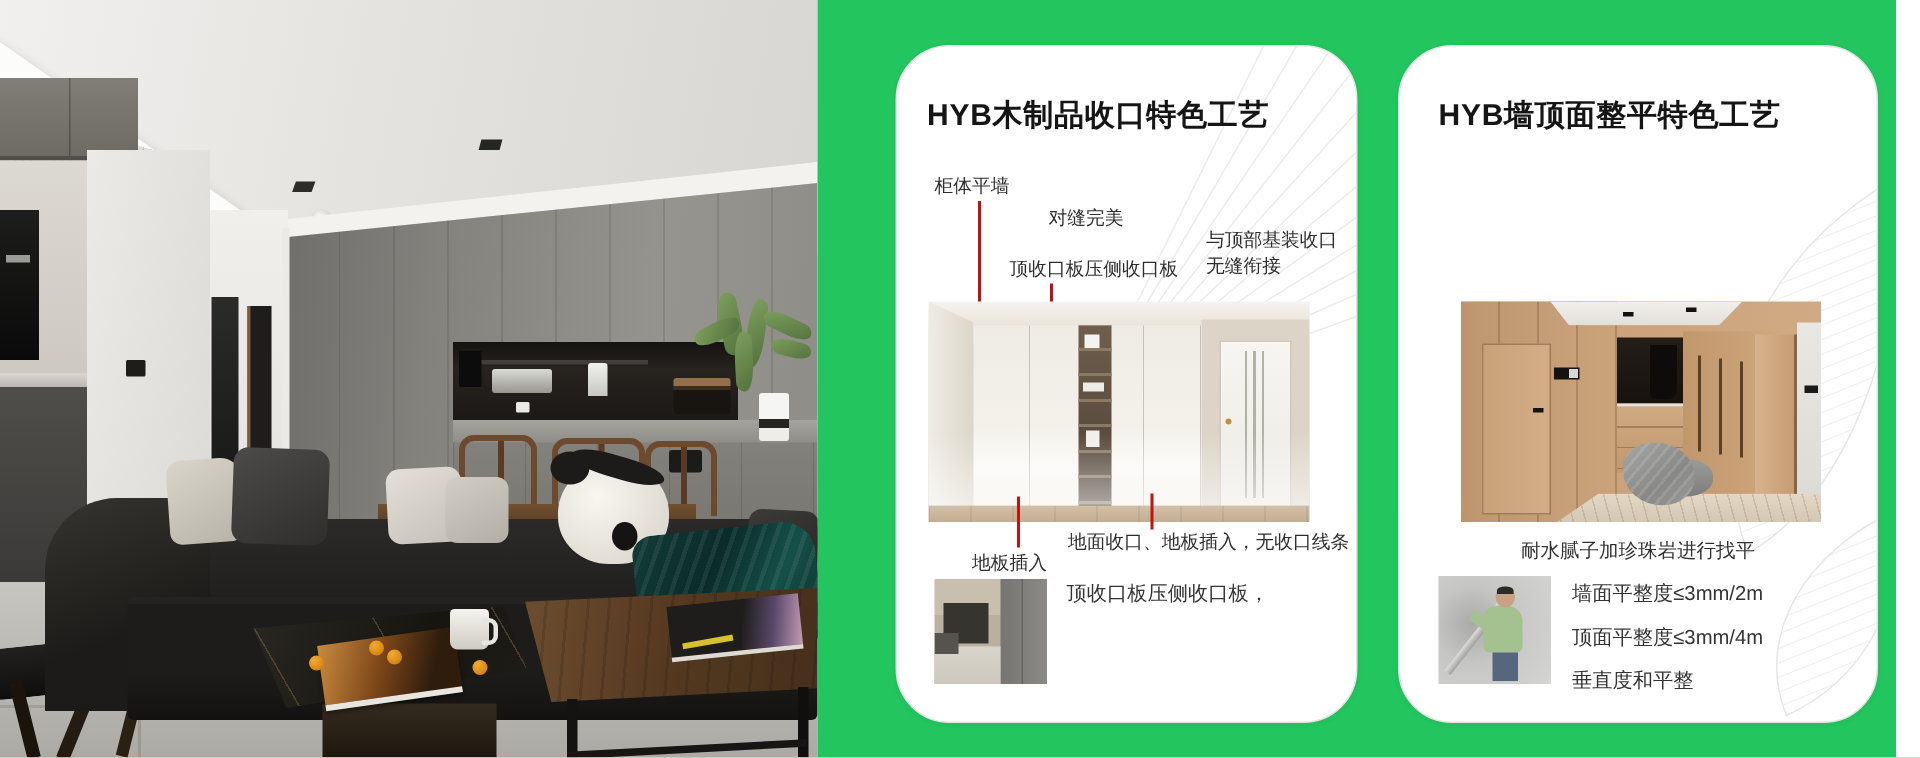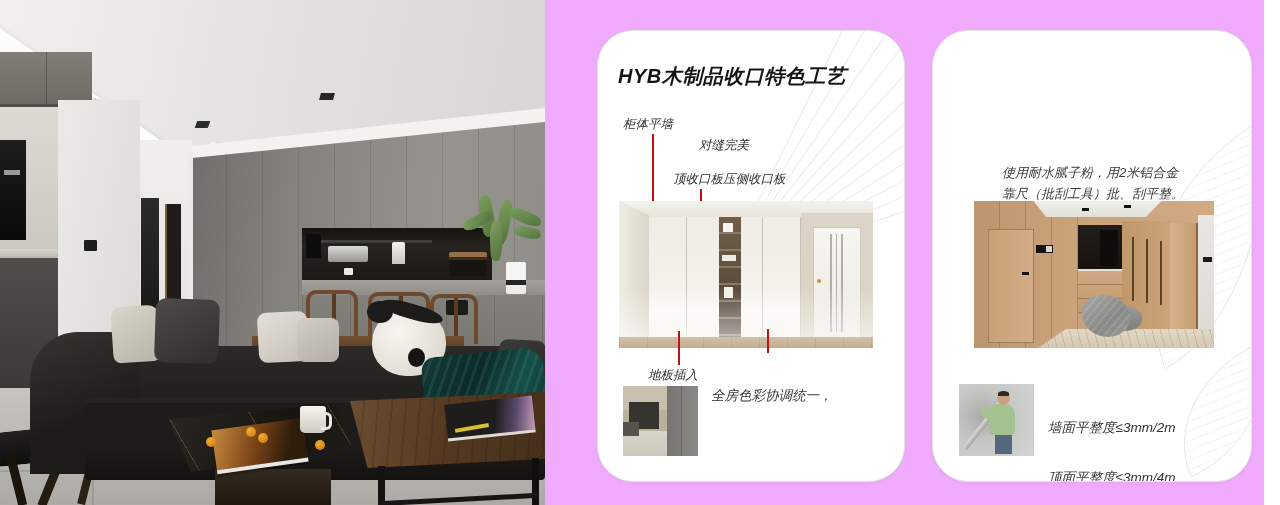--- a/index.html
+++ b/index.html
@@ -1,17 +1,17 @@
 <!DOCTYPE html>
 <html lang="zh"><head>
 <meta charset="utf-8">
 <style>
   html,body{margin:0;padding:0;background:#ffffff;}
   body{width:1280px;height:505px;overflow:hidden;font-family:"Liberation Sans","DejaVu Sans",sans-serif;}
-  #stage{position:relative;width:1264px;height:505px;background:#f0abfc;overflow:hidden;font-style:italic;}
+  #stage{position:relative;width:1264px;height:505px;background:#22c55e;overflow:hidden;}
 
   
   .ph{position:absolute;left:0;top:0;width:545px;height:505px;overflow:hidden;background:#dcdbd8;}
   .ph div{position:absolute;}
   .ceil{left:0;top:0;width:545px;height:170px;background:linear-gradient(100deg,#f1f0ee 0%,#e4e3e0 45%,#d7d6d3 100%);}
   .cove{left:-60px;top:-14px;width:340px;height:30px;background:#fcfcfb;transform:rotate(35deg);transform-origin:0 0;box-shadow:0 4px 9px rgba(0,0,0,.28);}
   .grille{left:12px;top:88px;width:92px;height:34px;transform:rotate(16deg);background:repeating-linear-gradient(90deg,#b7b6b3 0 1px,#dcdbd8 1px 5px);border-radius:2px;opacity:.85;}
   .cvent1{left:196px;top:121px;width:13px;height:7px;background:#2c2c2b;transform:skewX(-20deg);}
   .cvent2{left:320px;top:93px;width:14px;height:7px;background:#262625;transform:skewX(-15deg);}
   .csensor{left:208px;top:140px;width:13px;height:13px;border-radius:50%;background:radial-gradient(circle at 40% 38%,#ffffff,#cfcecb 72%);box-shadow:0 1px 2px rgba(0,0,0,.25);}
@@ -120,21 +120,21 @@
   .rl2{left:102px;top:158px;height:33px;}
   .rl3{left:80px;top:300px;height:34px;}
   .rl4{left:169px;top:298px;height:24px;}
   .note{position:absolute;left:113px;top:356px;font-size:13.5px;color:#333333;}
   .note div{margin-bottom:11px;}
   .para{position:absolute;font-size:13px;color:#3a3a3a;line-height:21px;}
   .para1{left:23px;top:88px;}
   .para2{left:69px;top:131px;}
   .caption{position:absolute;left:0;right:0;top:327px;text-align:center;font-size:13px;color:#303030;}
   .specs{position:absolute;left:115px;top:356px;font-size:13.5px;color:#333333;}
-  .specs div{margin-bottom:11px;margin-top:32px;}
+  .specs div{margin-bottom:11px;}
   .pat{position:absolute;pointer-events:none;}
   .pat1{right:-12px;top:-16px;}
   .pat2{right:-10px;top:72px;}
 
   
   .img1{position:absolute;left:21px;top:170px;width:254px;height:147px;overflow:hidden;background:linear-gradient(#f5f3ef,#e7e3d9 12%,#ded8cc 20%);}
   .img1 div{position:absolute;}
   .i1-leftwall{left:0;top:0;width:30px;height:147px;background:linear-gradient(90deg,#efece4,#dcd6c9);clip-path:polygon(0 0,30px 14px,30px 147px,0 147px);}
   .i1-wallright{left:182px;top:12px;width:72px;height:126px;background:#dcd5c7;}
   .i1-ward{left:30px;top:16px;width:152px;height:122px;background:linear-gradient(#efece5 0%,#f4f1eb 55%,#fbfaf7 78%,#f3f0e9 100%);}
@@ -297,20 +297,24 @@
         <line x1="0" y1="262" x2="205" y2="-18" transform="rotate(26 0 262)"></line>
         <line x1="0" y1="262" x2="205" y2="-18" transform="rotate(30 0 262)"></line>
         <line x1="0" y1="262" x2="205" y2="-18" transform="rotate(34 0 262)"></line>
       </g>
     </svg>
     <h2>HYB木制品收口特色工艺</h2>
 
     <div class="lbl lbl-a">柜体平墙</div>
     <div class="lbl lbl-b">对缝完美</div>
     <div class="lbl lbl-c">顶收口板压侧收口板</div>
+    <div class="lbl lbl-d">
+      <div>与顶部基装收口</div>
+      <div>无缝衔接</div>
+    </div>
     <i class="rl rl1"></i>
     <i class="rl rl2"></i>
 
     <div class="img1">
       <div class="i1-leftwall"></div>
       <div class="i1-wallright"></div>
       <div class="i1-ward"></div>
       <div class="i1-shelf"></div>
       <div class="i1-obj1"></div>
       <div class="i1-obj2"></div>
@@ -318,49 +322,47 @@
       <div class="i1-door"></div>
       <div class="i1-knob"></div>
       <div class="i1-floor"></div>
       <div class="i1-glow"></div>
     </div>
 
     <i class="rl rl3"></i>
     <i class="rl rl4"></i>
     <div class="lbl lbl-e">地板插入</div>
     <div class="lbl lbl-f">
+      <div>地面收口、地板插入，无收口线条</div>
     </div>
 
     <div class="img1s">
       <div class="s1-dark"></div>
       <div class="s1-cab"></div>
       <div class="s1-floor"></div>
       <div class="s1-sofa"></div>
     </div>
     <div class="note">
-      <div>全房色彩协调统一，</div>
+      <div>顶收口板压侧收口板，</div>
     </div>
   </section>
 
   <section class="card card2">
     <svg class="pat pat2" width="150" height="380" viewBox="0 0 150 380">
       <defs>
         <pattern id="hatchA" width="9" height="9" patternUnits="userSpaceOnUse" patternTransform="rotate(-22)">
           <line x1="0" y1="0" x2="9" y2="0" stroke="#e9e9e9" stroke-width="1"></line>
         </pattern>
       </defs>
       <path d="M152,16 C66,66 18,158 54,266 C122,228 162,116 152,16 Z" fill="url(#hatchA)" stroke="#e6e6e6"></path>
       <path d="M152,238 C94,264 58,320 80,374 C132,350 160,298 152,238 Z" fill="url(#hatchA)" stroke="#e6e6e6"></path>
     </svg>
+    <h2>HYB墙顶面整平特色工艺</h2>
 
     <div class="para para1">
-    </div>
-    <div class="para para2">
-      <div>使用耐水腻子粉，用2米铝合金</div>
-      <div>靠尺（批刮工具）批、刮平整。</div>
     </div>
 
     <div class="img2">
       <div class="i2-leftwall"></div>
       <div class="i2-ceil"></div>
       <div class="i2-dot1"></div>
       <div class="i2-dot2"></div>
       <div class="i2-door"></div>
       <div class="i2-thermo"></div>
       <div class="i2-wardopen"></div>
@@ -372,20 +374,21 @@
       <div class="i2-slot i2-s3"></div>
       <div class="i2-slot i2-s4"></div>
       <div class="i2-rdoor"></div>
       <div class="i2-rwall"></div>
       <div class="i2-sign"></div>
       <div class="i2-floor"></div>
       <div class="i2-pouf"></div>
       <div class="i2-blanket"></div>
     </div>
 
+    <div class="caption">耐水腻子加珍珠岩进行找平</div>
 
     <div class="img2s">
       <div class="w-ruler"></div>
       <div class="w-body"></div>
       <div class="w-arm"></div>
       <div class="w-head"></div>
       <div class="w-legs"></div>
     </div>
     <div class="specs">
       <div>墙面平整度≤3mm/2m</div>

